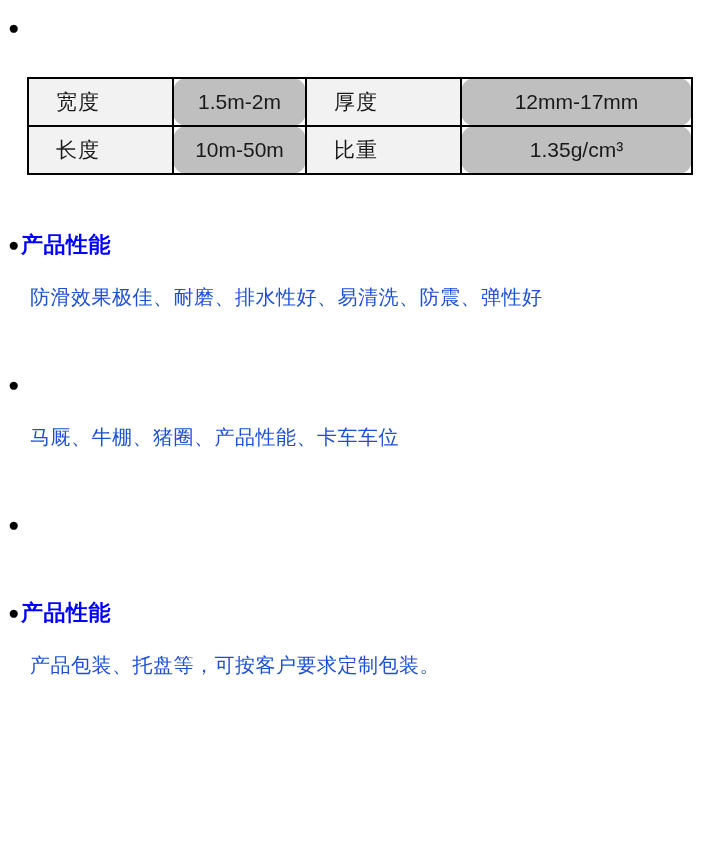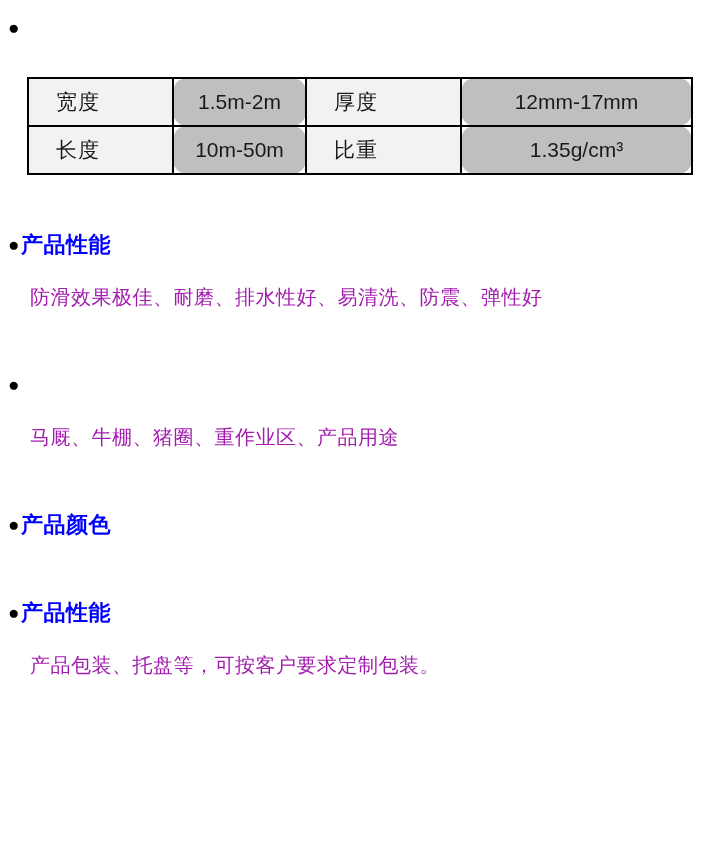--- a/index.html
+++ b/index.html
@@ -33,21 +33,21 @@
     margin-right: 1px;
     line-height: 28px;
   }
   .heading-first { margin-top: 14px; }
   .heading-after-table { margin-top: 56px; }
   .heading-gap { margin-top: 60px; }
   .body-text {
     margin: 24px 0 0 30px;
     font-size: 20px;
     line-height: 28px;
-    color: #a21caf;
+    color: #1d4ed8;
     letter-spacing: 0.5px;
   }
   table.spec-table {
     border-collapse: collapse;
     margin: 35px 0 0 27px;
     table-layout: fixed;
   }
   .spec-table td {
     border: 2px solid #000000;
     height: 46px;
@@ -108,25 +108,24 @@
 
   <div class="section-heading heading-after-table">
     <span class="bullet">●</span>
     <span>产品性能</span>
   </div>
   <p class="body-text">防滑效果极佳、耐磨、排水性好、易清洗、防震、弹性好</p>
 
   <div class="section-heading heading-gap">
     <span class="bullet">●</span>
   </div>
-  <p class="body-text">马厩、牛棚、猪圈、重作业区、产品用途</p>
+  <p class="body-text">马厩、牛棚、猪圈、产品性能、卡车车位</p>
 
   <div class="section-heading heading-gap">
     <span class="bullet">●</span>
-    <span>产品颜色</span>
   </div>
 
   <div class="section-heading heading-gap">
     <span class="bullet">●</span>
     <span>产品性能</span>
   </div>
   <p class="body-text">产品包装、托盘等，可按客户要求定制包装。</p>
 
 </div>
 

